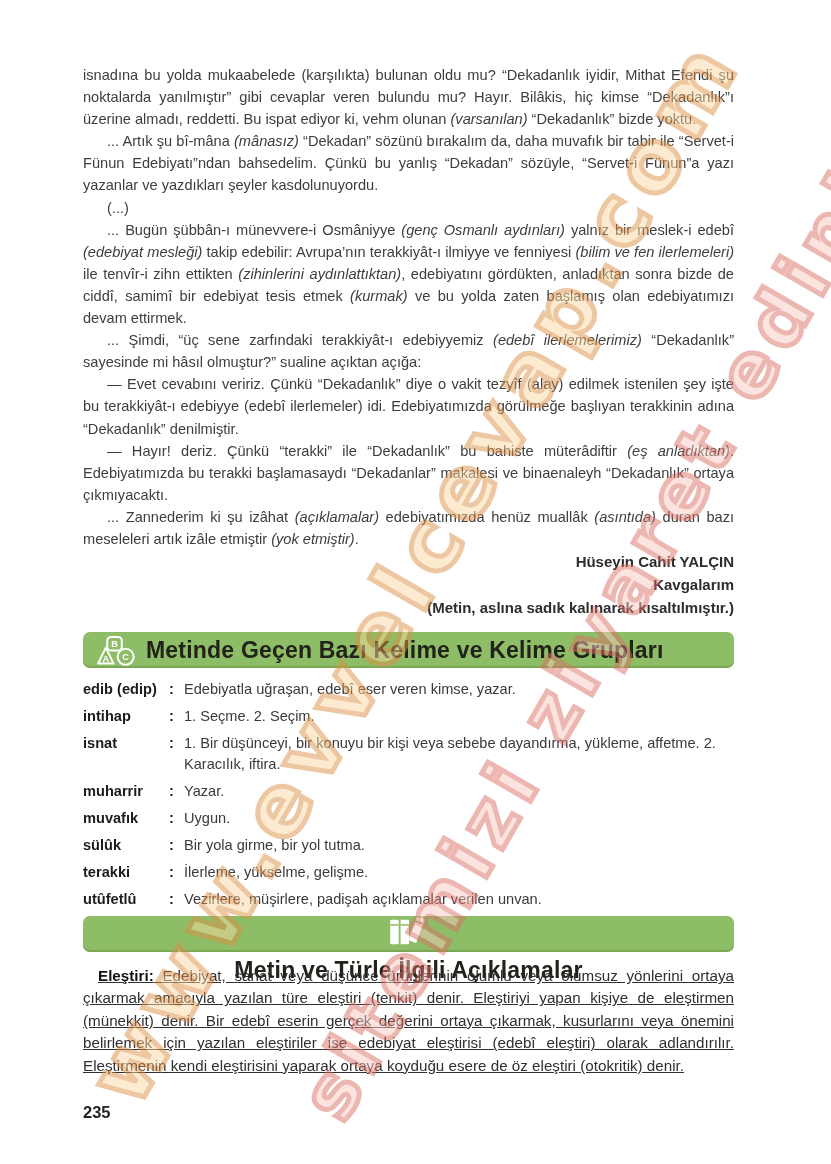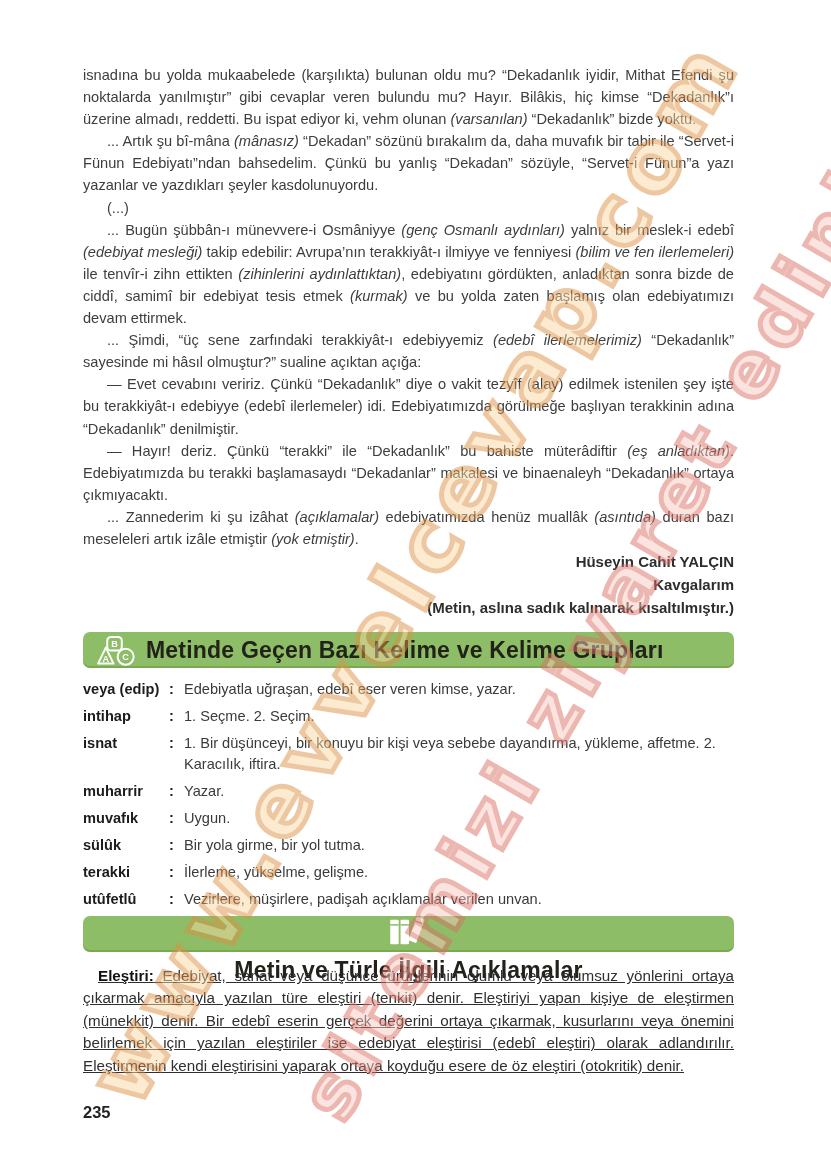--- a/index.html
+++ b/index.html
@@ -93,21 +93,21 @@
           <text x="19.5" y="12.5">B</text>
           <text x="31" y="26">C</text>
         </g>
       </svg>
     </span>
     <span class="bar-title">Metinde Geçen Bazı Kelime ve Kelime Grupları</span>
   </div>
 
   <div class="glossary" id="glossary">
       <div class="g-row">
-        <span class="g-term">veya (edip)</span>
+        <span class="g-term">edib (edip)</span>
         <span class="g-colon">:</span>
         <span class="g-def">Edebiyatla uğraşan, edebî eser veren kimse, yazar.</span>
       </div>
       <div class="g-row">
         <span class="g-term">intihap</span>
         <span class="g-colon">:</span>
         <span class="g-def">1. Seçme. 2. Seçim.</span>
       </div>
       <div class="g-row">
         <span class="g-term">isnat</span>

